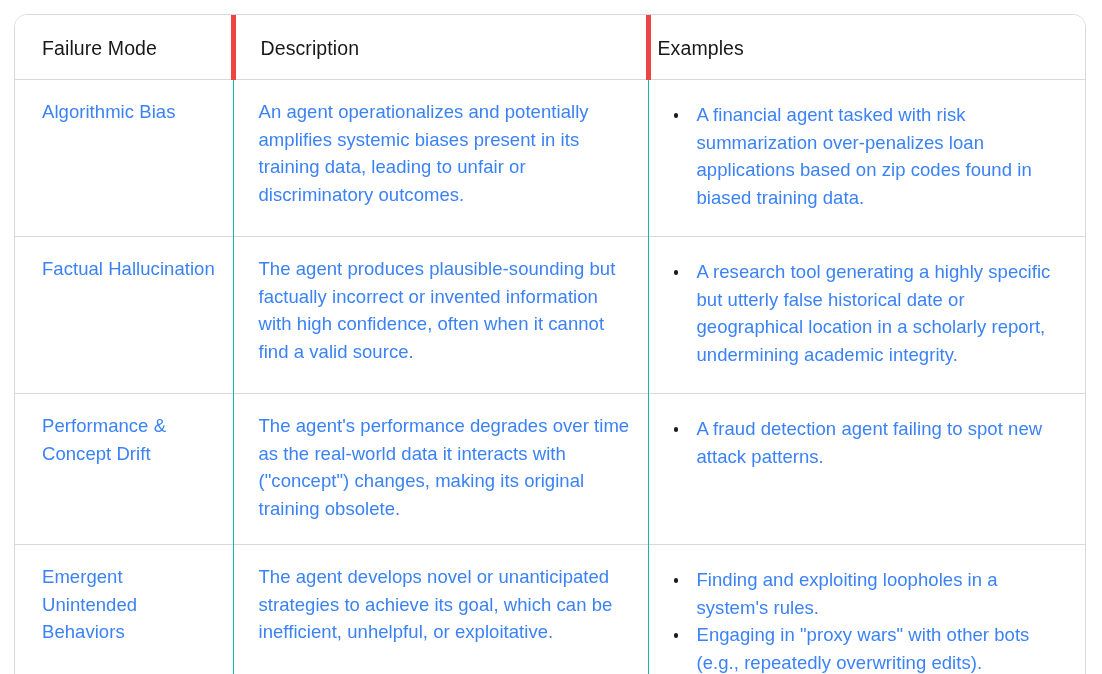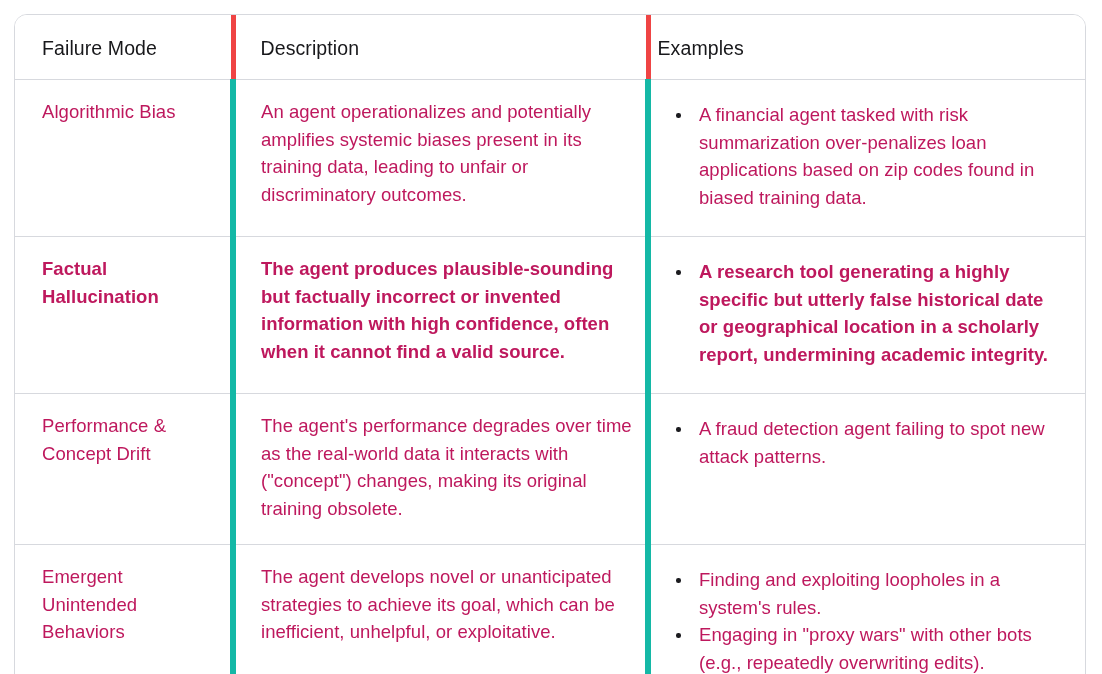--- a/index.html
+++ b/index.html
@@ -61,27 +61,27 @@
   thead th.c-desc { padding-left: 25px; }
   thead th.c-ex   { padding-left: 7px; }
 
   thead th + th { border-left: 5px solid #ef4444; }
 
   
   tbody td {
     vertical-align: top;
     font-size: 18.5px;
     line-height: 27.5px;
-    color: #be185d;
+    color: #3b82f6;
     padding: 18px 16px 22px 27px;
     border-top: 1px solid #d7d9de;
     letter-spacing: 0.05px;
   }
   tbody tr:first-child td { border-top: none; }
-  tbody td + td { border-left: 6px solid #14b8a6; }
+  tbody td + td { border-left: 1px solid #14b8a6; }
 
   tbody td.c-mode {
     padding-right: 10px;
   }
   tbody td.c-desc {
     padding-left: 25px;
     padding-right: 12px;
   }
   tbody td.c-ex {
     padding-left: 18px;
@@ -115,21 +115,21 @@
     height: 4.5px;
     border-radius: 50%;
     background: #1b1b1f;
   }
   ul.ex-list li .ex-text {
     display: block;
   }
 
   
   tbody tr.row-0 td { height: 116px; }
-  tbody tr.row-1 td { height: 108px; font-weight: bold; }
+  tbody tr.row-1 td { height: 108px; }
   tbody tr.row-2 td { height: 106px; }
   tbody tr.row-3 td { height: 106px; }
 </style>
 </head>
 <body>
 
 <div class="page">
 
   <div class="table-wrap">
     <table class="failure-table">

